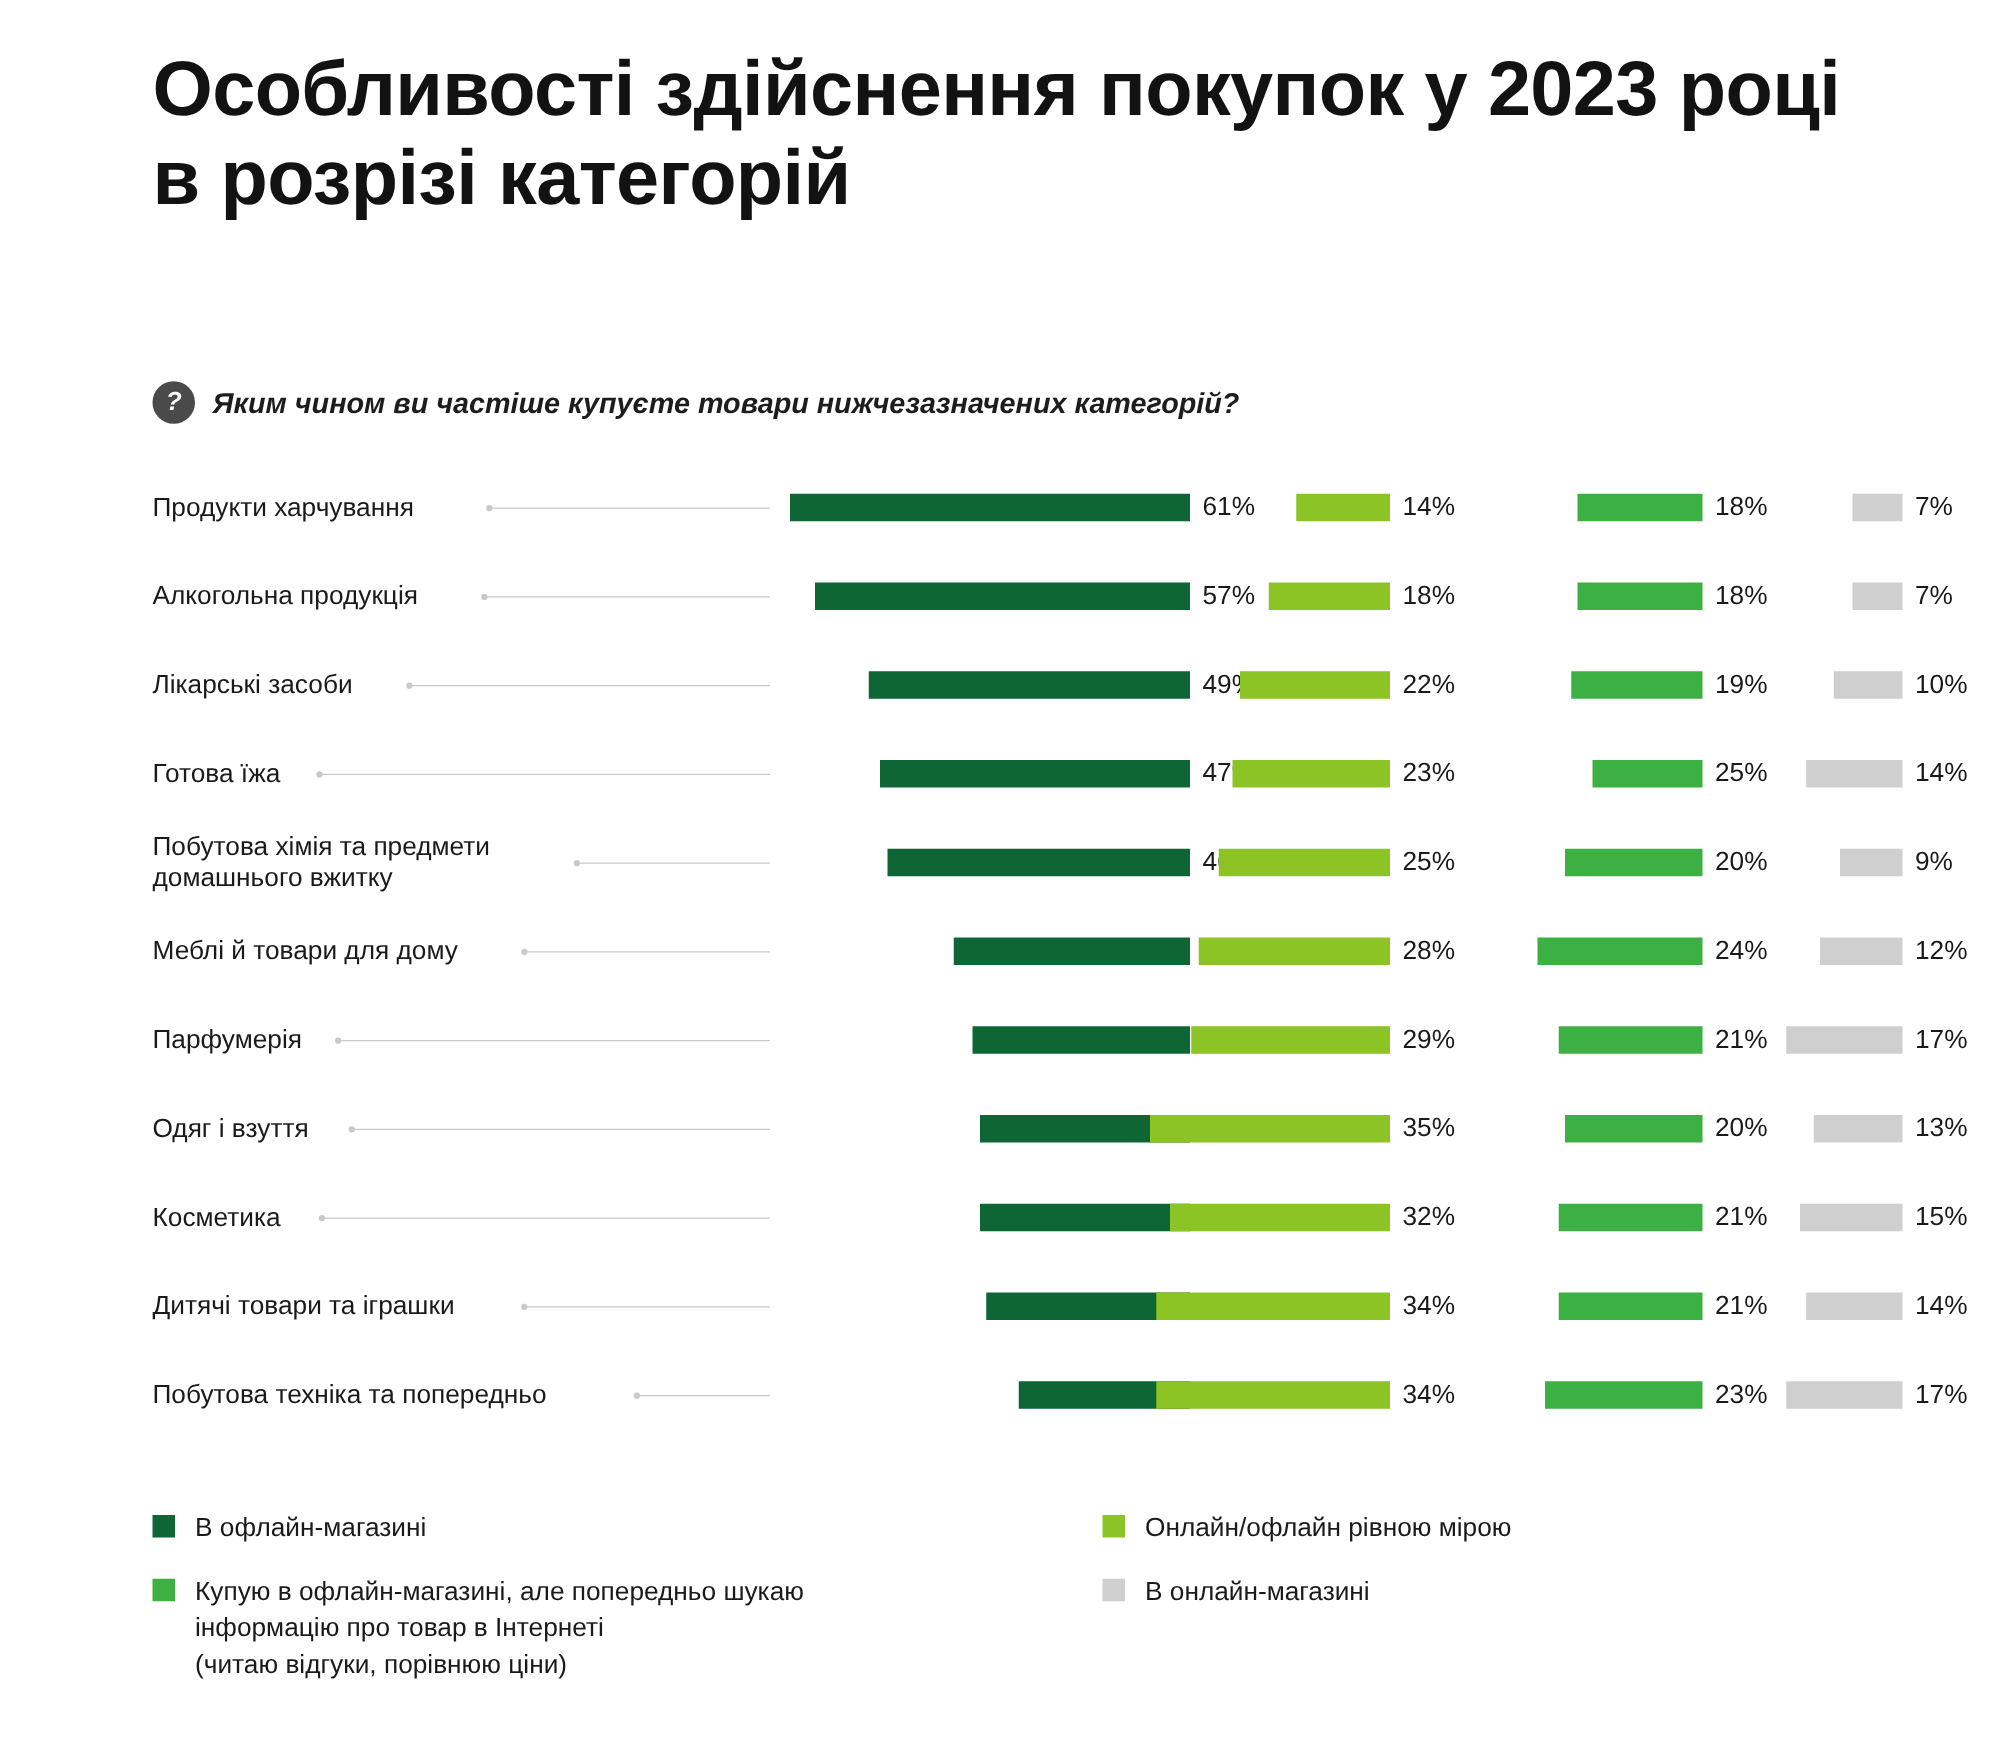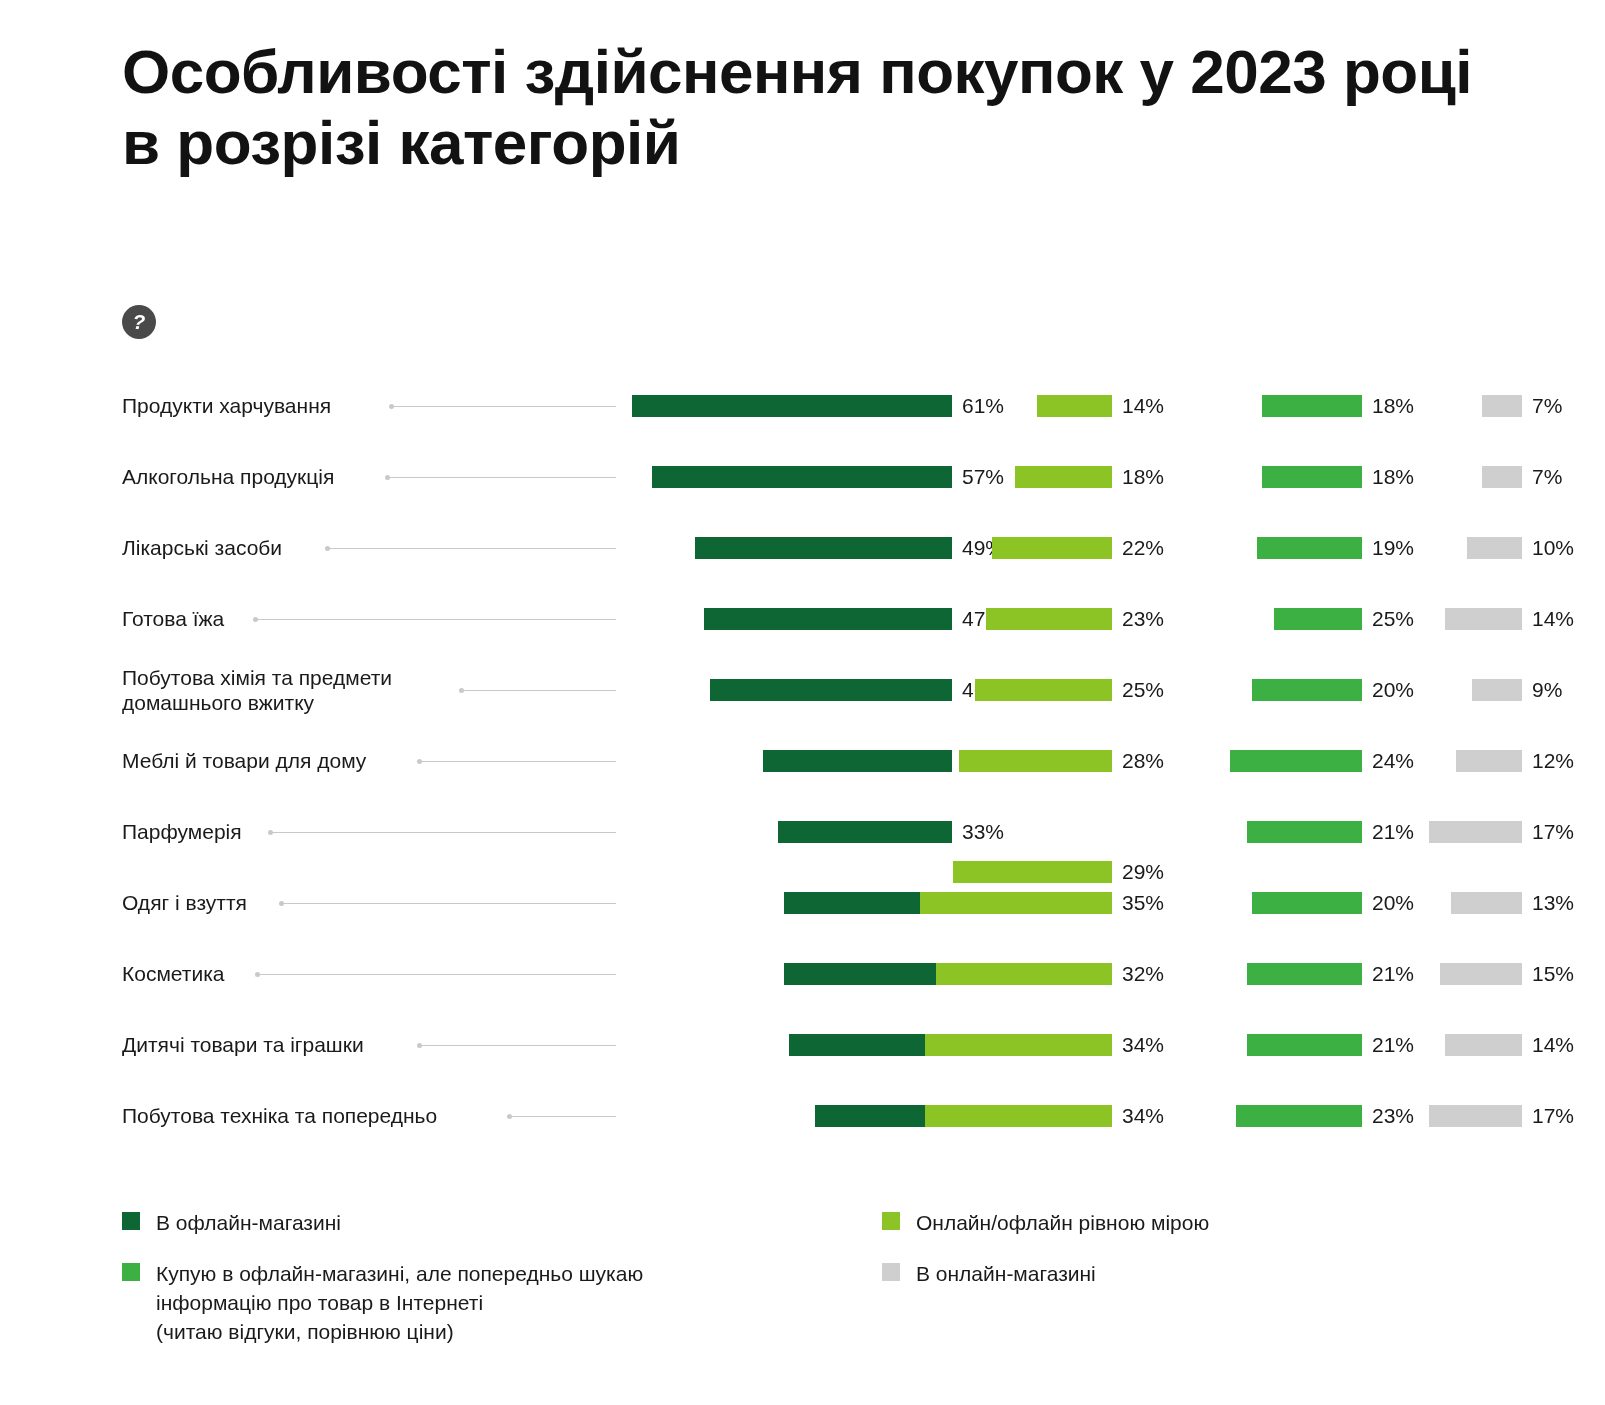--- a/index.html
+++ b/index.html
@@ -156,20 +156,21 @@
 </style>
 </head>
 <body>
 
 <div class="page">
 
   <div class="title">Особливості здійснення покупок у 2023 році в розрізі категорій</div>
 
   <div class="question-row">
     <div class="q-icon">?</div>
+    <div class="q-text">Яким чином ви частіше купуєте товари нижчезазначених категорій?</div>
   </div>
 
   <div class="chart" id="chart">
       <div class="row">
         <div class="cat-label">Продукти харчування</div>
         <div class="leader" style="left: 270px; width: 224px;">
           <span class="dot"></span>
         </div>
         <div class="bars">
           <div class="seg" style="left: 12px;">
@@ -313,21 +314,21 @@
       <div class="row">
         <div class="cat-label">Парфумерія</div>
         <div class="leader" style="left: 149px; width: 345px;">
           <span class="dot"></span>
         </div>
         <div class="bars">
           <div class="seg" style="left: 158px;">
             <div class="bar" style="width: 174px; background: rgb(13, 102, 52);"></div>
             <span class="val">33%</span>
           </div>
-          <div class="seg" style="left: 333px; margin-top: 40px;">
+          <div class="seg" style="left: 333px;">
             <div class="bar" style="width: 159px; background: rgb(139, 196, 36);"></div>
             <span class="val">29%</span>
           </div>
           <div class="seg" style="left: 627px;">
             <div class="bar" style="width: 115px; background: rgb(60, 176, 67);"></div>
             <span class="val">21%</span>
           </div>
           <div class="seg" style="left: 809px;">
             <div class="bar" style="width: 93px; background: rgb(207, 207, 207);"></div>
             <span class="val">17%</span>

